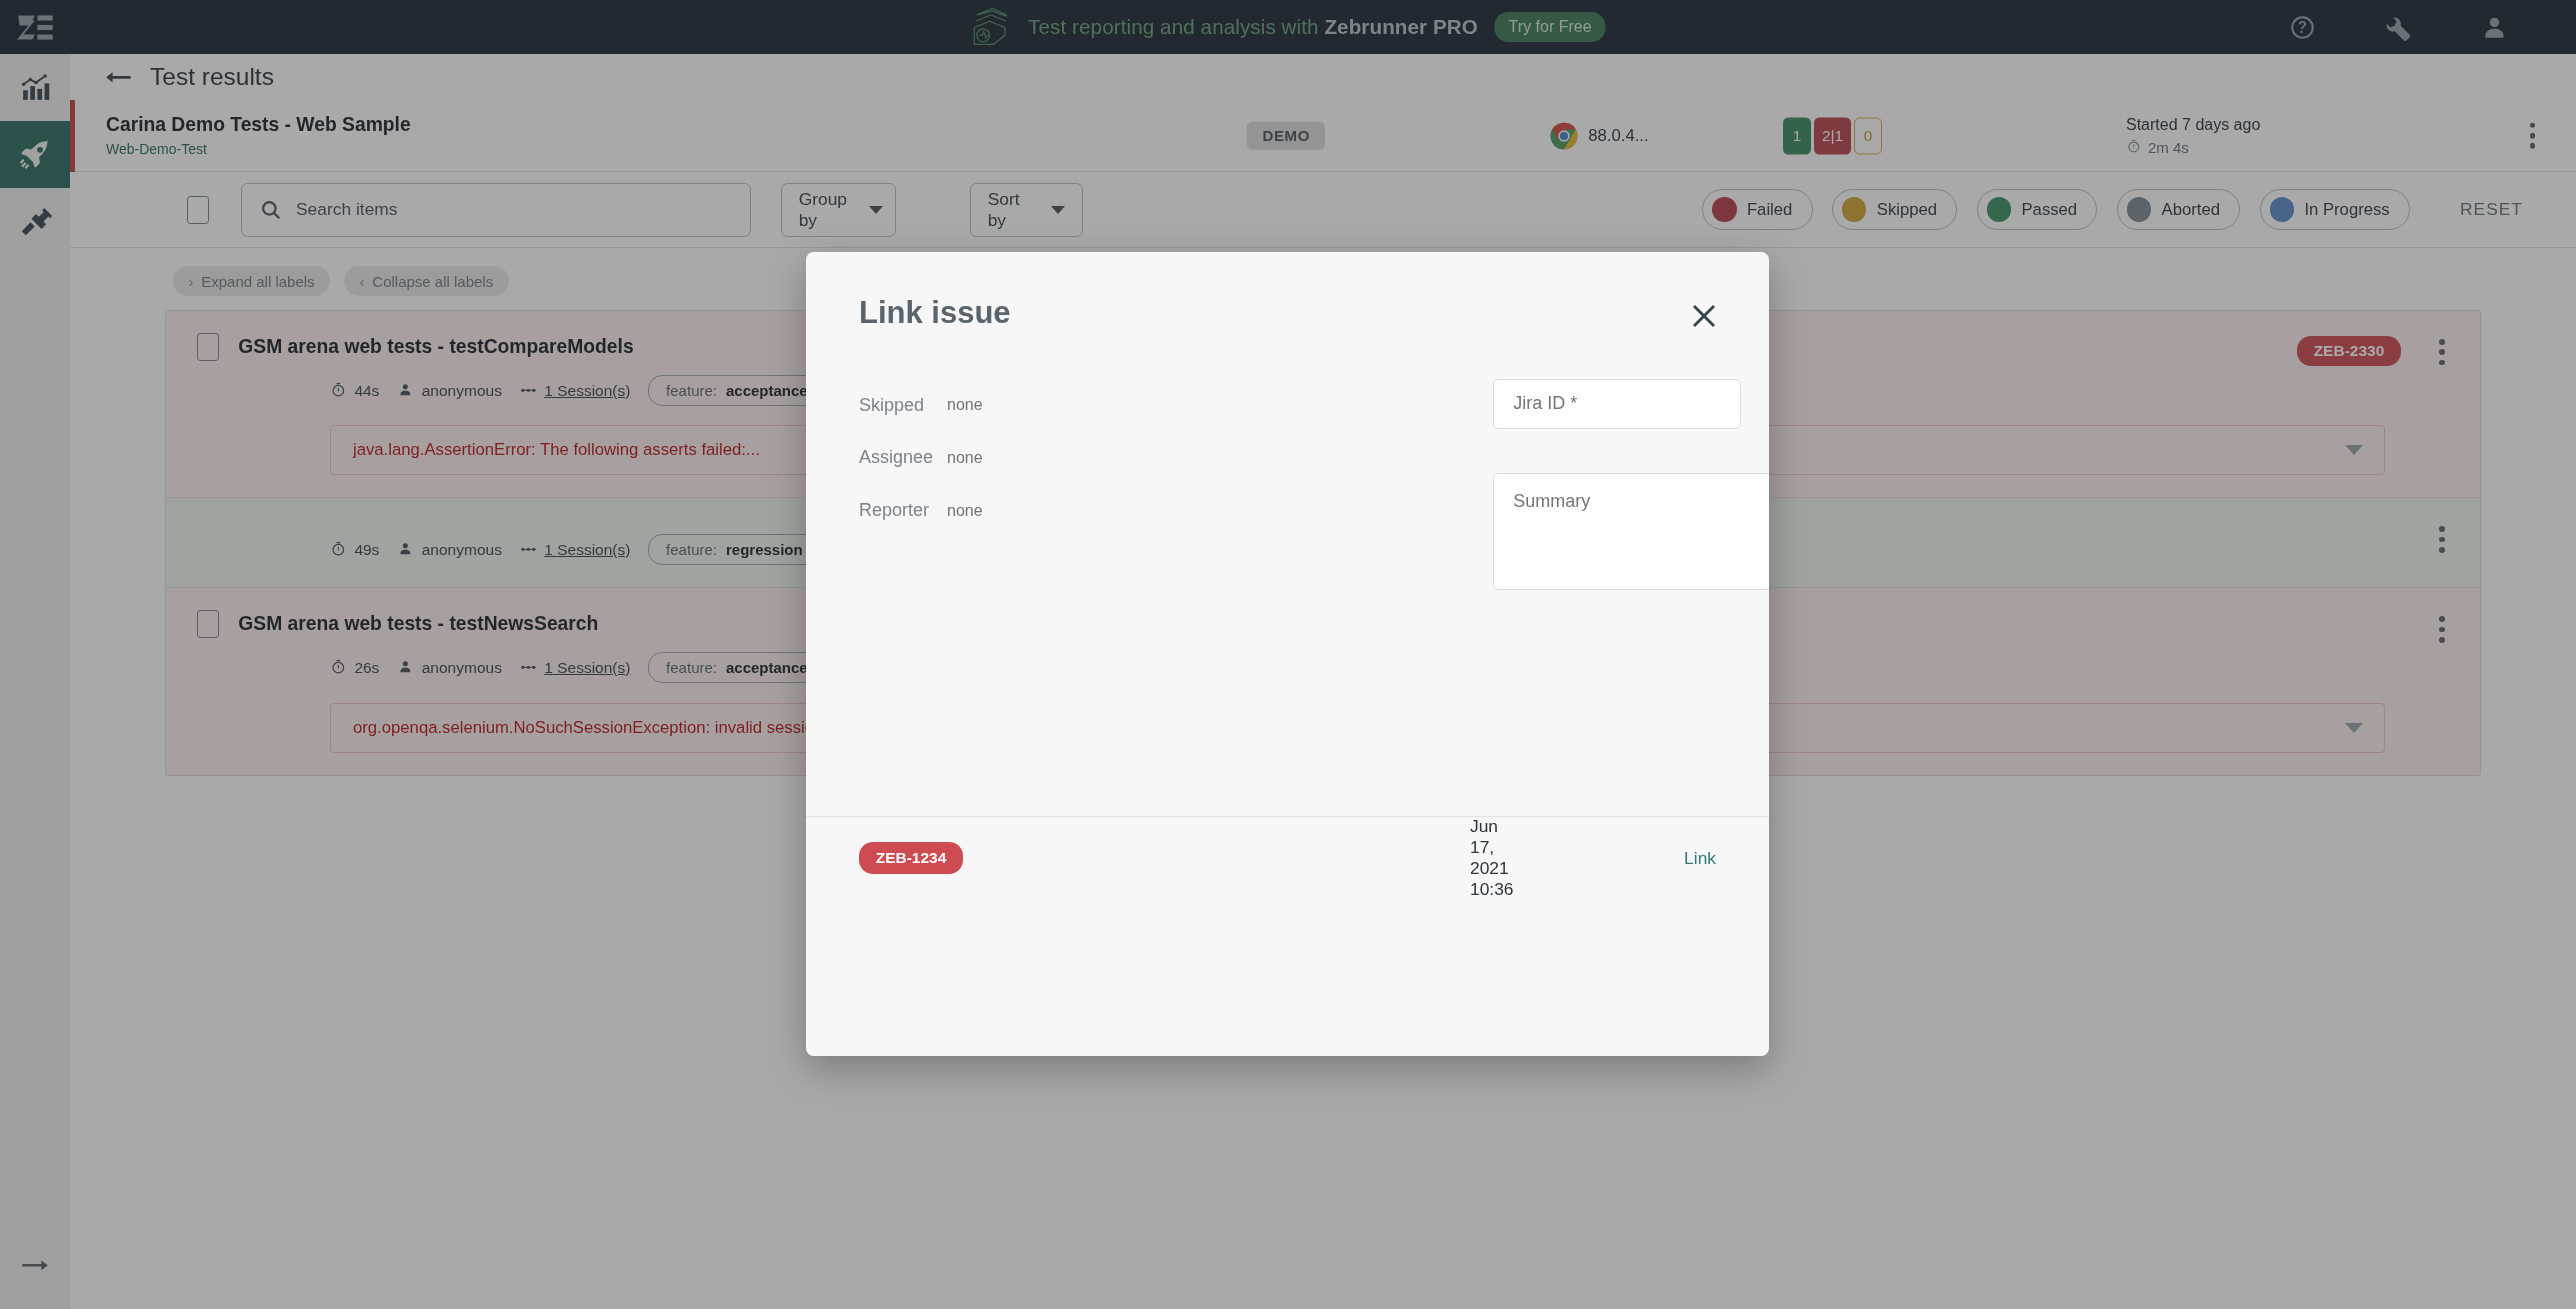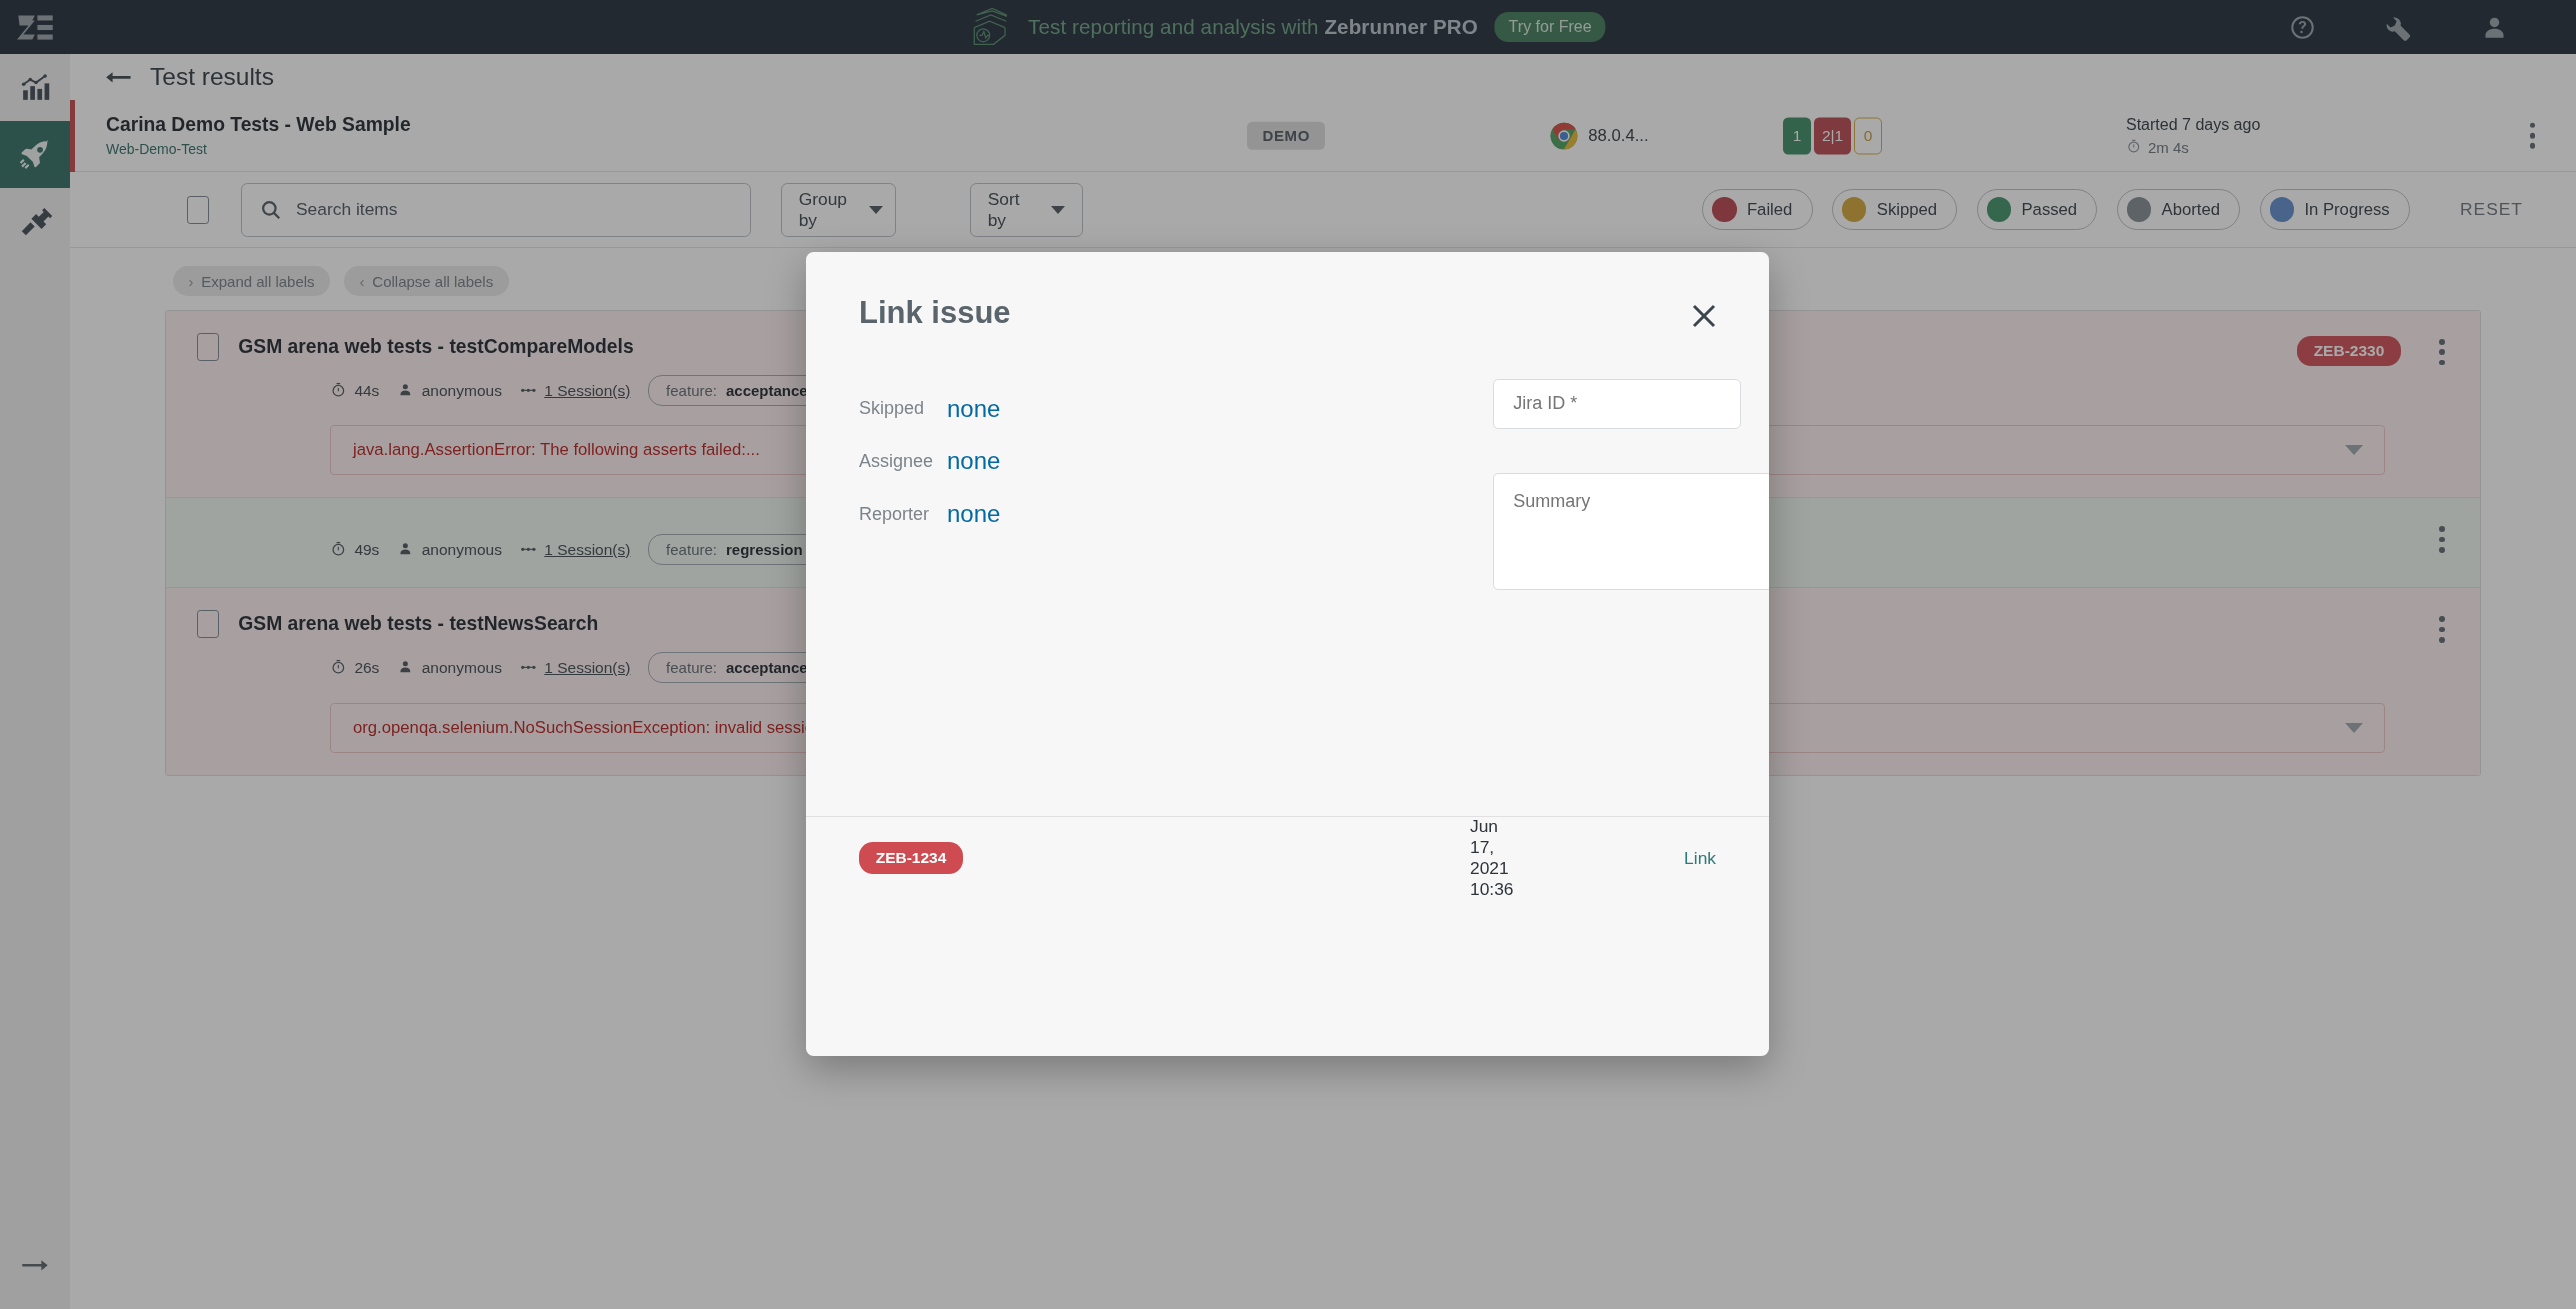--- a/index.html
+++ b/index.html
@@ -238,21 +238,21 @@
   .modal-close {
     position: absolute; right: 50px; top: 49px; width: 30px; height: 30px; cursor: pointer;
   }
   .modal-close svg { width: 30px; height: 30px; stroke: #3b454c; stroke-width: 2.4; fill: none; }
 
   .modal-body { position: relative; height: 442px; }
   .field-row {
     position: absolute; left: 53px; display: flex; align-items: center; gap: 0;
   }
   .field-label { width: 88px; font-size: 18px; color: #7b848b; }
-  .field-value { font-size: 24px; color: #0369a1; }
+  .field-value { font-size: 16px; color: #737373; }
   #row-status { top: 20.6px; }
   #row-assignee { top: 73px; }
   #row-reporter { top: 126px; }
 
   .jira-input {
     position: absolute; left: 687px; top: 4.5px; width: 248px; height: 50px;
     background: #ffffff; border: 1.3px solid #d8dcdf; border-radius: 5.2px;
     display: flex; align-items: center; padding-left: 19.3px;
     font-size: 18px; color: #6a737a; font-family: inherit;
   }

